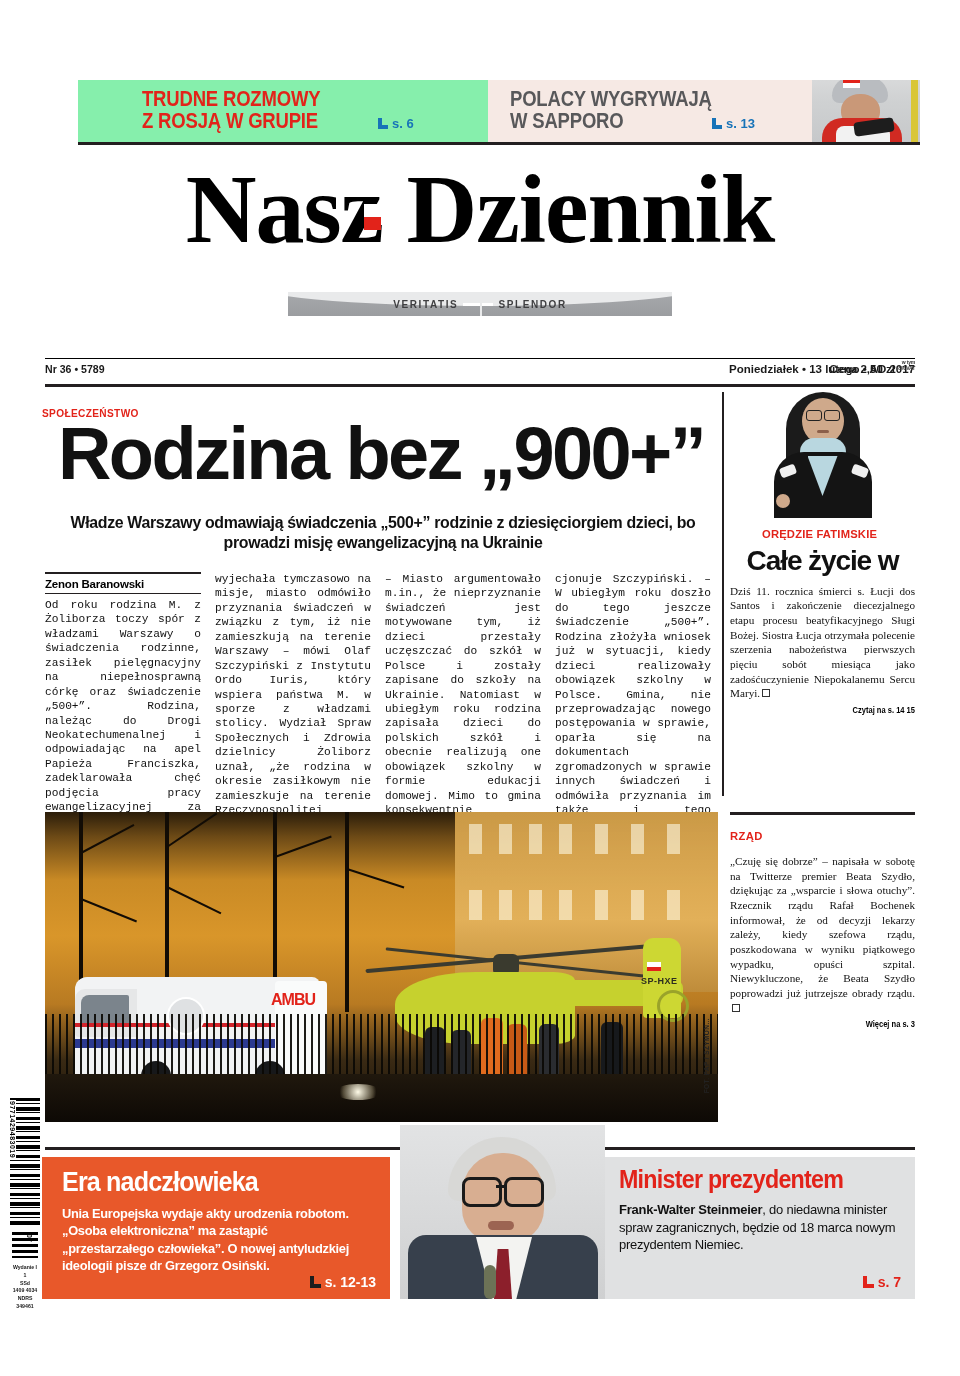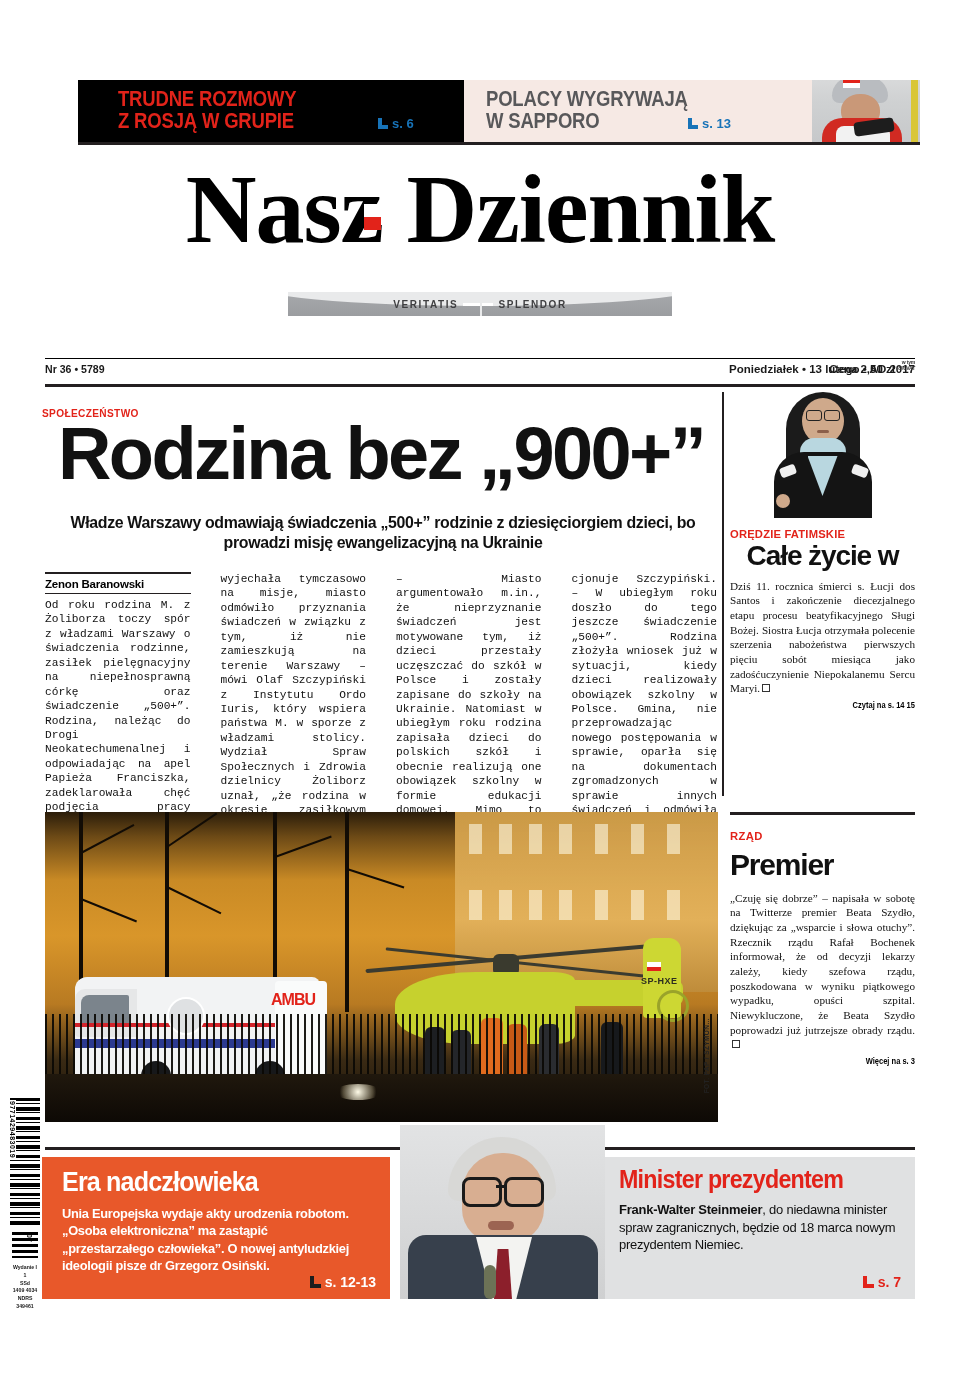--- a/index.html
+++ b/index.html
@@ -5,21 +5,21 @@
   html,body{margin:0;padding:0;background:#ffffff;}
   body{
     width:960px;height:1376px;position:relative;overflow:hidden;
     font-family:"Liberation Sans", sans-serif;color:#000;
   }
   .page{position:absolute;left:0;top:0;width:960px;height:1376px;background:#fff;}
 
   
   .promo-row{position:absolute;left:78px;top:80px;width:842px;height:62px;display:flex;}
   .promo{position:relative;height:62px;display:flex;align-items:center;}
-  .promo-a{width:386px;background:#000000;}
+  .promo-a{width:386px;background:#86efac;padding-left:24px;}
   .promo-b{flex:1;background:#f6e9e4;}
   .promo-txt{font-weight:bold;font-stretch:condensed;line-height:1.02;letter-spacing:-0.2px;
     transform:scaleX(0.86);transform-origin:left center;}
   .promo-a .promo-txt{color:#e2231a;font-size:21.5px;margin-left:40px;}
   .promo-b .promo-txt{color:#58585a;font-size:21.5px;margin-left:22px;}
   .pg-ref{position:absolute;display:flex;align-items:center;gap:4px;color:#1773b8;
     font-weight:bold;font-size:13px;}
   .pg-ref .corner{display:inline-block;width:10px;height:11px;position:relative;}
   .pg-ref .corner::before{content:"";position:absolute;left:0;top:0;width:4px;height:11px;background:#1773b8;}
   .pg-ref .corner::after{content:"";position:absolute;left:0;bottom:0;width:10px;height:4px;background:#1773b8;}
@@ -73,21 +73,21 @@
   .lead-kicker{position:absolute;left:16px;top:403px;width:680px;text-align:left;padding-left:26px;}
   .lead-kicker .kicker{transform:scaleX(0.88);}
   .headline{position:absolute;left:45px;top:418px;width:672px;text-align:center;
     font-size:74px;font-weight:bold;line-height:0.98;letter-spacing:-2.6px;color:#111;}
   .deck{position:absolute;left:58px;top:512px;width:650px;text-align:center;
     font-size:16.4px;font-weight:bold;line-height:1.22;color:#111;letter-spacing:-0.35px;
     transform:scaleX(0.97);transform-origin:center top;}
 
   
   .lead-cols{position:absolute;left:45px;top:572px;width:672px;height:230px;
-    display:flex;gap:30px;}
+    display:flex;gap:14px;}
   .lcol{width:156px;}
   .byline-rule-top{height:2px;background:#231f20;margin-bottom:4px;}
   .byline{font-size:11.5px;font-weight:bold;letter-spacing:-0.2px;padding-bottom:3px;}
   .byline-rule-bot{height:1px;background:#231f20;margin-bottom:4px;}
   .body-txt{font-family:Liberation Mono, monospace;font-size:11.2px;line-height:1.29;
     text-align:justify;color:#111;hyphens:auto;}
   .sq{display:inline-block;width:6px;height:6px;border:1px solid #333;margin-left:2px;}
   .jumpref{font-size:8.4px;font-weight:bold;float:right;margin-top:1px;
     transform:scaleX(0.9);transform-origin:right center;}
 
@@ -106,21 +106,21 @@
   .nun .mouth{position:absolute;left:61px;top:40px;width:12px;height:3px;background:#8b5f4a;border-radius:2px;}
   .nun .wimple{position:absolute;left:44px;top:48px;width:46px;height:40px;background:#b9d7e0;
      border-radius:14px 14px 6px 6px;}
   .nun .habit{position:absolute;left:18px;top:62px;width:98px;height:66px;background:#141414;
      border-radius:30px 30px 0 0;}
   .nun .habitv{position:absolute;left:52px;top:66px;width:30px;height:40px;background:#b9d7e0;
      clip-path:polygon(0 0,100% 0,50% 100%);}
   .nun .shoulderL{position:absolute;left:24px;top:76px;width:16px;height:10px;background:#efefef;transform:rotate(-20deg);border-radius:3px;}
   .nun .shoulderR{position:absolute;right:22px;top:76px;width:16px;height:10px;background:#efefef;transform:rotate(20deg);border-radius:3px;}
   .nun .hand{position:absolute;left:20px;top:104px;width:14px;height:14px;border-radius:50%;background:#cfa98b;}
-  .rail-kicker{}
+  .rail-kicker{text-align:center;margin-bottom:5px;}
   .rail-kicker .kicker{font-size:11.8px;letter-spacing:0.2px;transform:scaleX(0.95);}
   .rail-head{font-size:28px;font-weight:bold;line-height:1.02;letter-spacing:-1.1px;
     text-align:center;color:#111;margin-bottom:8px;}
   .rail-body{font-family:"Liberation Serif", serif;font-size:11.2px;line-height:1.31;
     text-align:justify;color:#111;}
   .rail-readmore{font-size:8.4px;font-weight:bold;text-align:right;margin-top:4px;
     transform:scaleX(0.9);transform-origin:right center;}
 
   
   .bigphoto{position:absolute;left:45px;top:812px;width:673px;height:310px;overflow:hidden;
@@ -423,21 +423,20 @@
     <div class="bp-glow"></div>
   </div>
   <div class="photo-credit">FOT. PAP / SZYMON...</div>
 
   <div class="rail2-rule"></div>
   <div class="rail2">
     <div class="rk">
       <span class="kicker">RZĄD</span>
     </div>
     <div class="rail2-head">
-      <div>Premier</div>
     </div>
     <div class="rail-body"><span>„Czuję się dobrze” – napisała w sobotę na Twitterze premier Beata Szydło, dziękując za „wsparcie i słowa otuchy”. Rzecznik rządu Rafał Bochenek informował, że od decyzji lekarzy zależy, kiedy szefowa rządu, poszkodowana w wyniku piątkowego wypadku, opuści szpital. Niewykluczone, że Beata Szydło poprowadzi już jutrzejsze obrady rządu.</span><span class="sq"></span></div>
     <div class="rail-readmore">Więcej na s. 3</div>
   </div>
 
   <div class="bot-rule"></div>
   <div class="side-orange"></div>
 
   <div class="orange-box">
     <div class="ob-head">Era nadczłowieka</div>

